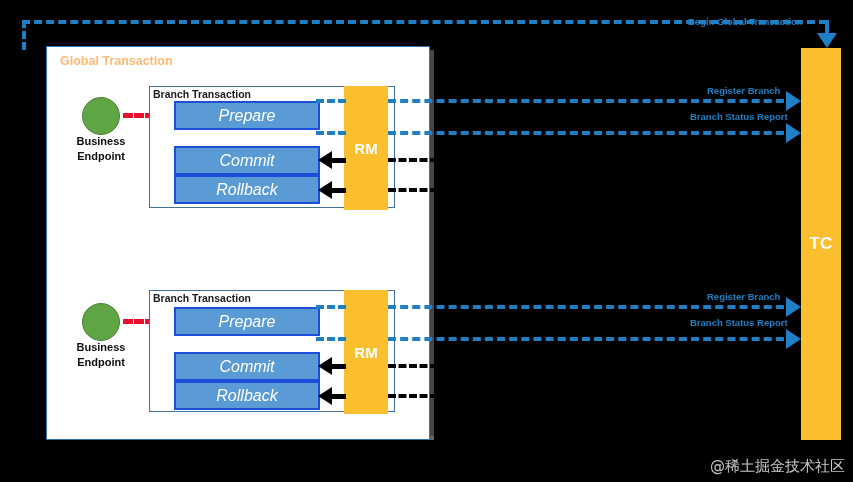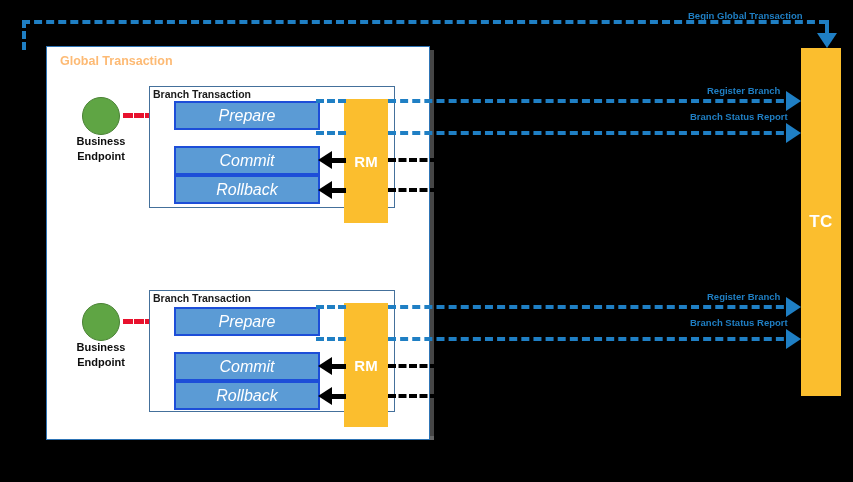--- a/index.html
+++ b/index.html
@@ -5,21 +5,21 @@
   html,body{margin:0;padding:0;background:#000;}
   body{width:853px;height:482px;position:relative;overflow:hidden;
        font-family:"Liberation Sans","DejaVu Sans",sans-serif;}
   #stage{position:absolute;left:0;top:0;width:853px;height:482px;background:#000;}
   .abs{position:absolute;}
 
   
   .bar{background:#FBBE2E;color:#FFFFFF;font-weight:bold;font-size:17px;
        display:flex;align-items:center;justify-content:center;letter-spacing:.5px;}
   #tm-bar{left:4px;top:48px;width:40px;height:392px;}
-  #tc-bar{left:801px;top:48px;width:40px;height:348px;}
+  #tc-bar{left:801px;top:48px;width:40px;height:392px;}
 
   
   #global-box{left:46px;top:46px;width:384px;height:394px;background:#FFFFFF;
               border:1px solid #2E74B5;box-sizing:border-box;}
   #global-title{left:60px;top:54px;font-size:12.5px;font-weight:bold;color:#fdba74;}
   #global-shadow{left:50px;top:436px;width:384px;height:4px;background:#808080;opacity:.55;}
   #global-shadow2{left:430px;top:50px;width:4px;height:390px;background:#808080;opacity:.55;}
 
   
   .branch-box{background:#FFFFFF;border:1px solid #44709B;box-sizing:border-box;}
@@ -31,21 +31,21 @@
       display:flex;align-items:center;justify-content:center;}
 
   
   .endpoint-circle{width:38px;height:38px;border-radius:50%;
       background:#5FA544;border:1px solid #4A8235;box-sizing:border-box;}
   .endpoint-label{font-size:11px;font-weight:bold;color:#0D0D0D;text-align:center;
       line-height:15px;width:96px;}
 
   
   .rm{background:#FBBE2E;color:#FFFFFF;font-weight:bold;font-size:15px;
-      display:flex;align-items:center;justify-content:center;margin-top:13px;}
+      display:flex;align-items:center;justify-content:center;}
 
   
   .dash-h{height:0;border-top:4px dashed #1F7FC4;}
   .dash-v{width:0;border-left:4px dashed #1F7FC4;}
   .dash-h-black{height:0;border-top:4px dashed #000000;}
 
   
   .red-dash{height:0;border-top:5px dashed #E8112D;}
   .red-head{width:0;height:0;border-top:8px solid transparent;
             border-bottom:8px solid transparent;border-left:12px solid #E8112D;}
@@ -70,21 +70,21 @@
 </style>
 </head>
 <body>
 
 <div id="stage">
 
   <div class="abs dash-v" style="left:22px;top:20px;height:30px;"></div>
   <div class="abs dash-h" style="left:22px;top:20px;width:805px;"></div>
   <div class="abs dash-v" style="left:825px;top:20px;height:16px;"></div>
   <div class="abs blue-head-down" style="left:817px;top:33px;"></div>
-  <div class="abs flow-label" style="left:688px;top:10px;">Begin Global Transaction</div>
+  <div class="abs flow-label" style="left:688px;top:16px;">Begin Global Transaction</div>
 
 
   <div class="abs bar" id="tc-bar">TC</div>
 
   <div class="abs" id="global-shadow2"></div>
   <div class="abs" id="global-shadow"></div>
   <div class="abs" id="global-box"></div>
   <div class="abs" id="global-title">Global Transaction</div>
 
   <div class="abs endpoint-circle" style="left:82px;top:97px;"></div>
@@ -153,14 +153,15 @@
   <div class="abs blue-head-right" style="left:786px;top:297px;"></div>
   <div class="abs flow-label" style="left:707px;top:291px;">Register Branch</div>
 
   <div class="abs dash-h" style="left:388px;top:337px;width:408px;"></div>
   <div class="abs blue-head-right" style="left:786px;top:329px;"></div>
   <div class="abs flow-label" style="left:690px;top:317px;">Branch Status Report</div>
 
   <div class="abs dash-h-black" style="left:388px;top:364px;width:50px;"></div>
   <div class="abs dash-h-black" style="left:388px;top:394px;width:50px;"></div>
 
+  <div class="abs" id="watermark">@稀土掘金技术社区</div>
 
 </div>
 
 </body></html>

